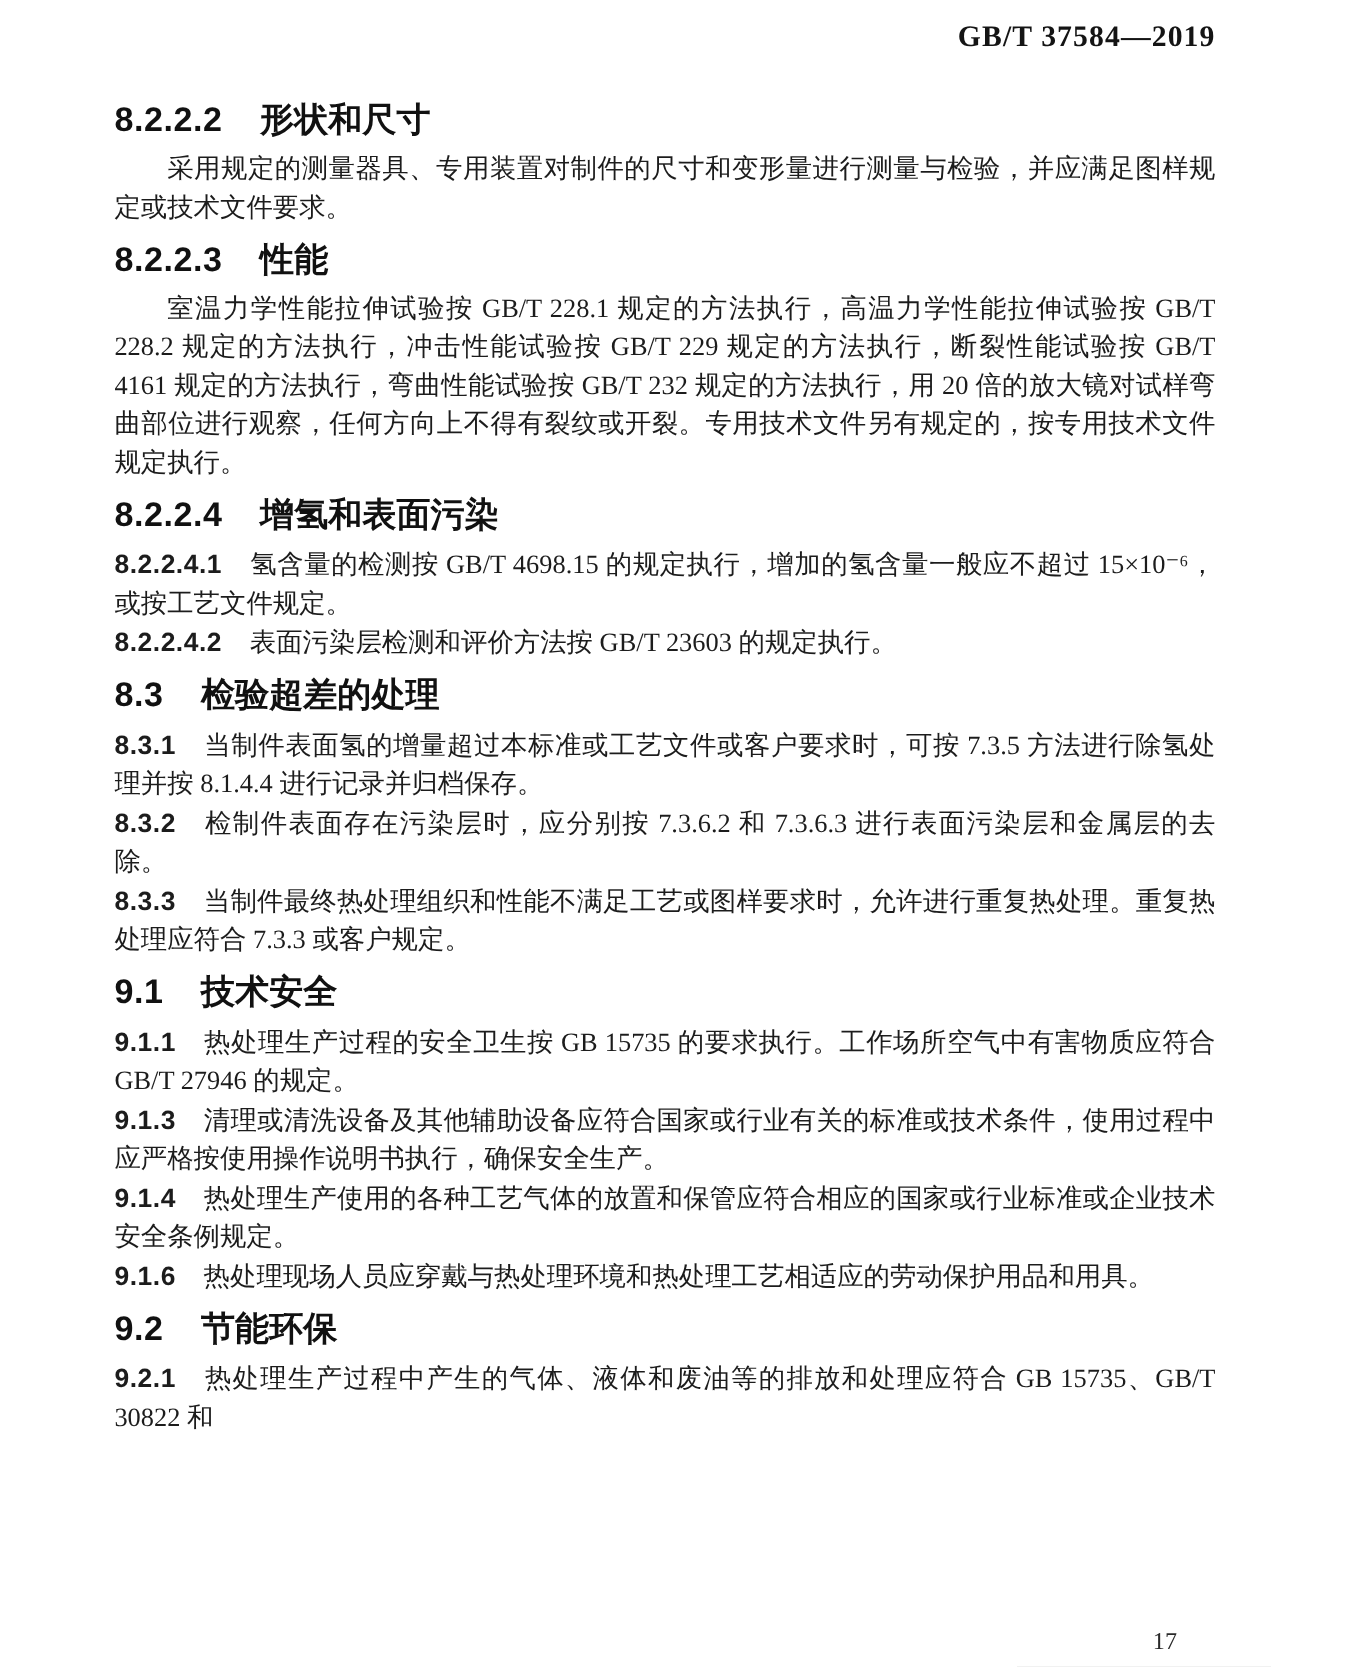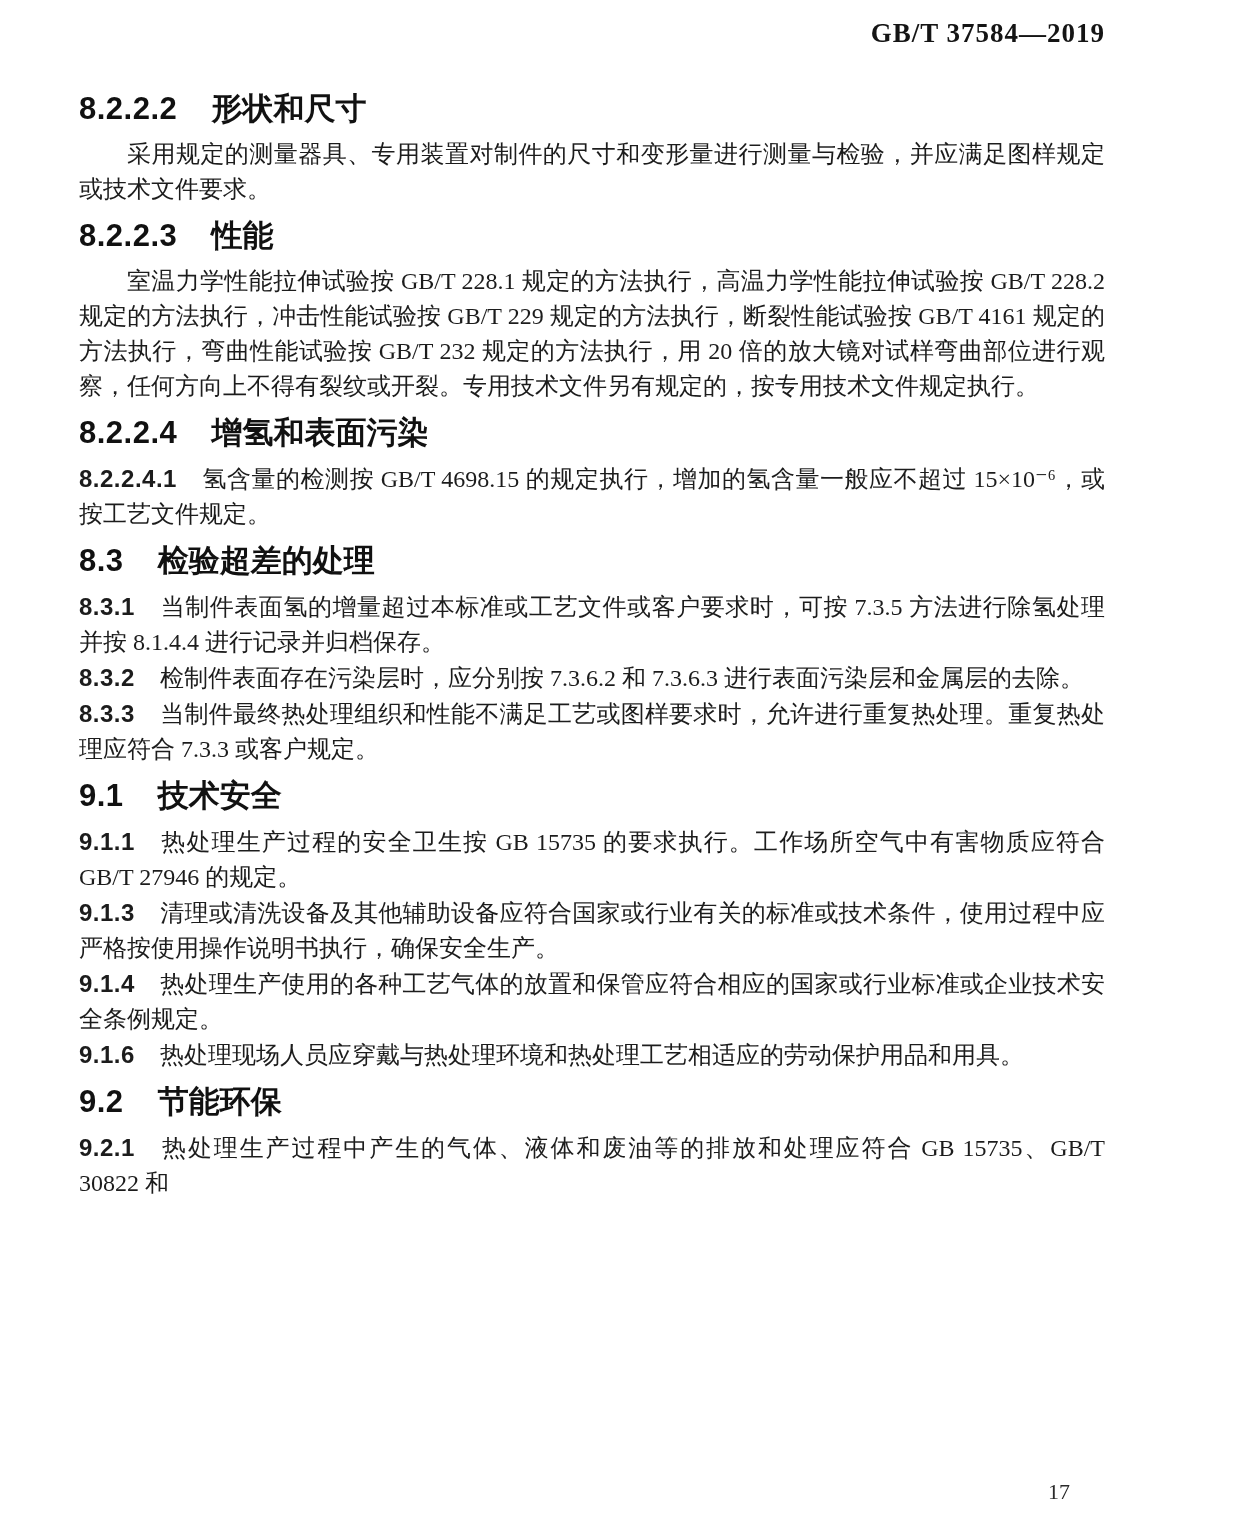--- a/index.html
+++ b/index.html
@@ -7,21 +7,21 @@
     padding: 0;
     background: #e8e8e8;
   }
   .page {
     position: relative;
     width: 1240px;
     height: 1515px;
     margin: 0 auto;
     background: #ffffff;
     box-sizing: border-box;
-    padding: 18px 135px 0 79px;
+    padding: 18px 135px 0 104px;
     overflow: hidden;
     color: #1c1c1c;
     font-family: "Liberation Serif", "DejaVu Serif", serif;
   }
   .doc-header {
     text-align: right;
     font-family: "Liberation Serif", "DejaVu Serif", serif;
     font-weight: bold;
     font-size: 27px;
     letter-spacing: 1px;
@@ -79,20 +79,21 @@
   <div class="doc-header">GB/T 37584—2019</div>
 
   <div class="doc-body">
 
   <div class="heading h4"><span class="num">8.2.2.2</span><span>形状和尺寸</span></div>
       <p class="para">采用规定的测量器具、专用装置对制件的尺寸和变形量进行测量与检验，并应满足图样规定或技术文件要求。</p>
       <div class="heading h4"><span class="num">8.2.2.3</span><span>性能</span></div>
       <p class="para">室温力学性能拉伸试验按 GB/T 228.1 规定的方法执行，高温力学性能拉伸试验按 GB/T 228.2 规定的方法执行，冲击性能试验按 GB/T 229 规定的方法执行，断裂性能试验按 GB/T 4161 规定的方法执行，弯曲性能试验按 GB/T 232 规定的方法执行，用 20 倍的放大镜对试样弯曲部位进行观察，任何方向上不得有裂纹或开裂。专用技术文件另有规定的，按专用技术文件规定执行。</p>
       <div class="heading h4"><span class="num">8.2.2.4</span><span>增氢和表面污染</span></div>
       <p class="clause"><span class="num">8.2.2.4.1</span><span>氢含量的检测按 GB/T 4698.15 的规定执行，增加的氢含量一般应不超过 15×10⁻⁶，或按工艺文件规定。</span></p>
+      <p class="clause"><span class="num">8.2.2.4.2</span><span>表面污染层检测和评价方法按 GB/T 23603 的规定执行。</span></p>
       <div class="heading h3"><span class="num">8.3</span><span>检验超差的处理</span></div>
       <p class="clause"><span class="num">8.3.1</span><span>当制件表面氢的增量超过本标准或工艺文件或客户要求时，可按 7.3.5 方法进行除氢处理并按 8.1.4.4 进行记录并归档保存。</span></p>
       <p class="clause"><span class="num">8.3.2</span><span>检制件表面存在污染层时，应分别按 7.3.6.2 和 7.3.6.3 进行表面污染层和金属层的去除。</span></p>
       <p class="clause"><span class="num">8.3.3</span><span>当制件最终热处理组织和性能不满足工艺或图样要求时，允许进行重复热处理。重复热处理应符合 7.3.3 或客户规定。</span></p>
       <div class="heading h3"><span class="num">9.1</span><span>技术安全</span></div>
       <p class="clause"><span class="num">9.1.1</span><span>热处理生产过程的安全卫生按 GB 15735 的要求执行。工作场所空气中有害物质应符合 GB/T 27946 的规定。</span></p>
       <p class="clause"><span class="num">9.1.3</span><span>清理或清洗设备及其他辅助设备应符合国家或行业有关的标准或技术条件，使用过程中应严格按使用操作说明书执行，确保安全生产。</span></p>
       <p class="clause"><span class="num">9.1.4</span><span>热处理生产使用的各种工艺气体的放置和保管应符合相应的国家或行业标准或企业技术安全条例规定。</span></p>
       <p class="clause"><span class="num">9.1.6</span><span>热处理现场人员应穿戴与热处理环境和热处理工艺相适应的劳动保护用品和用具。</span></p>
       <div class="heading h3"><span class="num">9.2</span><span>节能环保</span></div>

